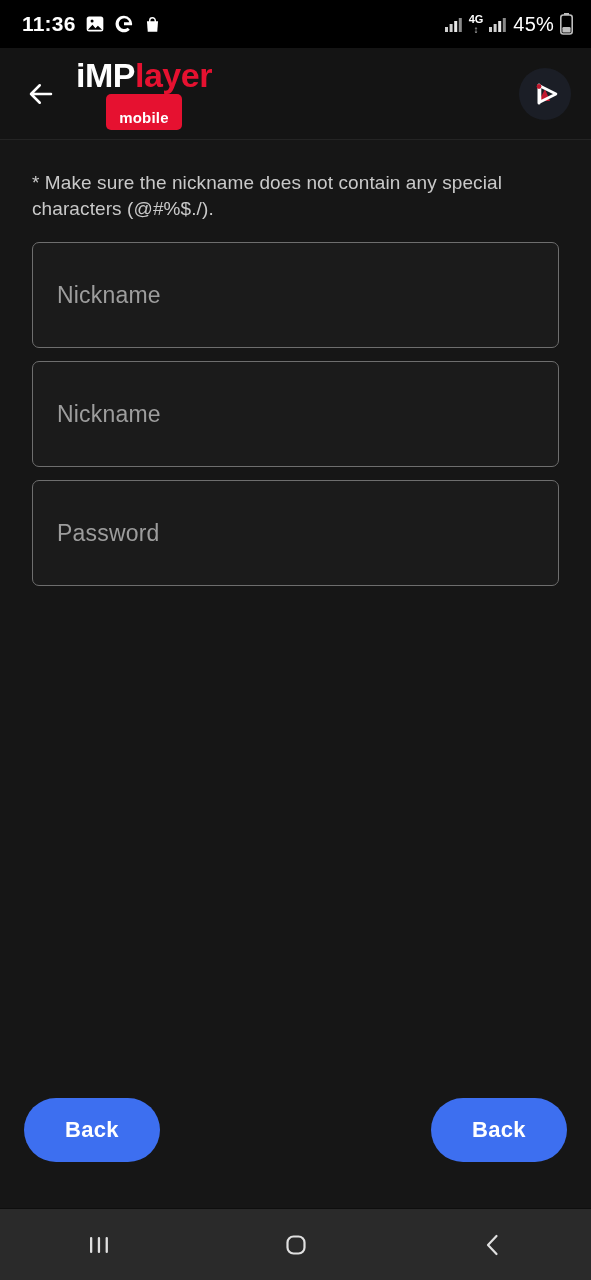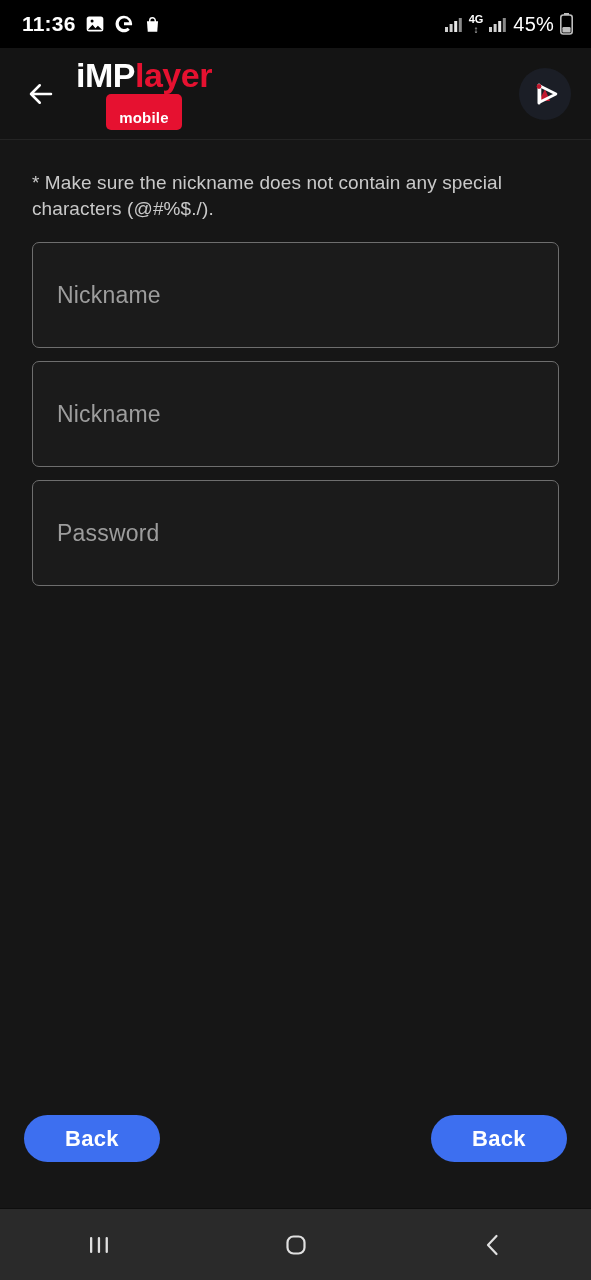--- a/index.html
+++ b/index.html
@@ -60,21 +60,21 @@
 
   
   .footer {
     flex:0 0 auto; background:#161616; padding:0 24px 46px;
     display:flex; align-items:center; justify-content:space-between;
   }
   .btn {
     background:#3d6ff0; color:#fff; border:none;
     font-family:"Liberation Sans", sans-serif;
     font-size:22px; font-weight:700; letter-spacing:.3px;
-    border-radius:34px; height:47px; min-width:136px;
+    border-radius:34px; height:64px; min-width:136px;
     display:flex; align-items:center; justify-content:center;
   }
 
   
   .navbar {
     flex:0 0 72px; height:72px; background:#2a2a2a;
     display:flex; align-items:center; justify-content:space-around;
     border-top:1px solid #0e0e0e;
   }
   .nav-item { width:90px; height:72px; display:flex; align-items:center; justify-content:center; }

